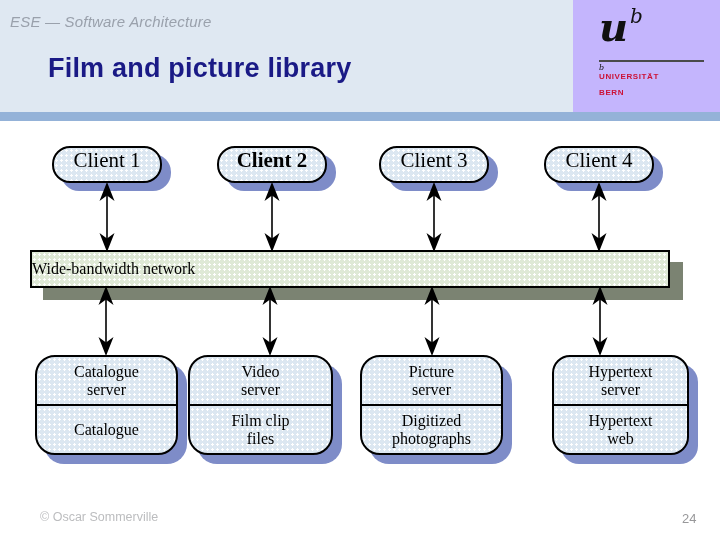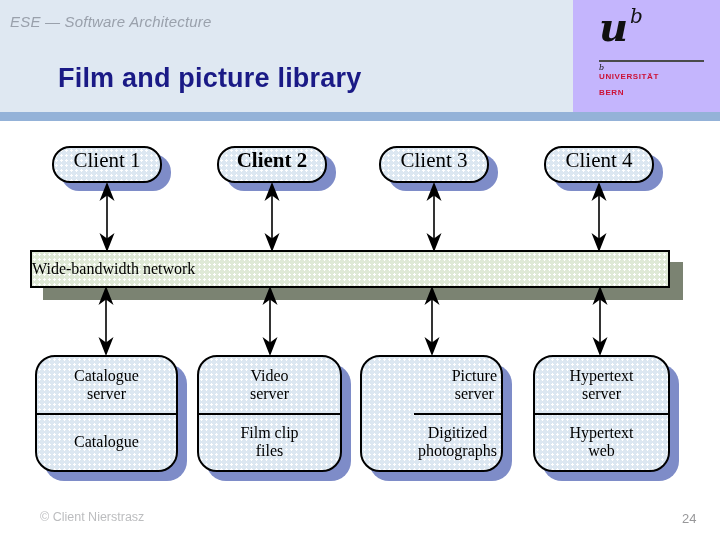--- a/index.html
+++ b/index.html
@@ -7,21 +7,21 @@
     position:relative; width:720px; height:540px; overflow:hidden;
     background:#ffffff; font-family:"Liberation Sans", sans-serif;
   }
   
   .header-bg{position:absolute; left:0; top:0; width:573px; height:112px; background:#dfe8f2;}
   .accent-band{position:absolute; left:0; top:112px; width:720px; height:9px; background:#94b2d8;}
   .breadcrumb{
     position:absolute; left:10px; top:13px; font-size:15px; color:#9aa1ac; letter-spacing:.2px;font-style:italic;
   }
   .title{
-    position:absolute; left:42px; top:47px; margin:16px;
+    position:absolute; left:42px; top:47px; margin:6px;
     font-size:27px; font-weight:bold; color:#1a1a86; letter-spacing:.2px;
   }
   
   .logo-box{position:absolute; left:573px; top:0; width:147px; height:112px; background:#c4b5fd;}
   .logo-mark{
     position:absolute; left:26px; top:6px; color:#111;
     font-family:"DejaVu Serif", serif; font-style:italic; font-weight:bold; font-size:40px; line-height:1;
   }
   .logo-mark sup{font-size:20px; font-weight:normal; vertical-align:18px; margin-left:2px;}
   .logo-rule{position:absolute; left:26px; top:60px; width:105px; height:2px; background:#4a4a4a;}
@@ -51,26 +51,26 @@
   }
   .client-1{left:52px;} .client-2{left:217px;font-weight:bold;} .client-3{left:379px;} .client-4{left:544px;}
   .network{
     left:30px; top:250px; width:640px; height:38px;
     background-color:#dfe9d6;
     box-shadow:13px 12px 0 0 #7b8372;
     display:flex; align-items:center; 
     font-size:16px;
   }
   .server{
-    width:143px; height:117px; top:355px; border-radius:20px;
+    width:143px; height:100px; top:355px; border-radius:20px;
     box-shadow:9px 9px 0 0 #7e8cc8;
     display:flex; flex-direction:column;
     font-size:16px; line-height:1.12;
   }
-  .server-1{left:35px;} .server-2{left:197px; width:145px;} .server-3{left:360px;align-items:flex-end;} .server-4{left:533px; width:137px;}
+  .server-1{left:35px;} .server-2{left:188px; width:145px;} .server-3{left:360px;} .server-4{left:552px; width:137px;border-radius:18px;}
   .server-cell{
     flex:1; display:flex; align-items:center; justify-content:center;
     white-space:pre-line; padding:2px 4px;
   }
   .server-cell.store{border-top:2px solid #000;}
   
   .arrow{position:absolute;}
   .a-top-1{left:96px;  top:182px;}
   .a-top-2{left:261px; top:182px;}
   .a-top-3{left:423px; top:182px;}
@@ -187,17 +187,17 @@
     <div class="node server server-4">
       <div class="server-cell">Hypertext
 server</div>
       <div class="server-cell store">Hypertext
 web</div>
     </div>
 
   </div>
 
   <div class="copyright-wrap">
-    <span>© Client Nierstrasz</span>
+    <span>© Oscar Sommerville</span>
   </div>
   <div class="page-number">24</div>
 
 </div>
 
 </body></html>

